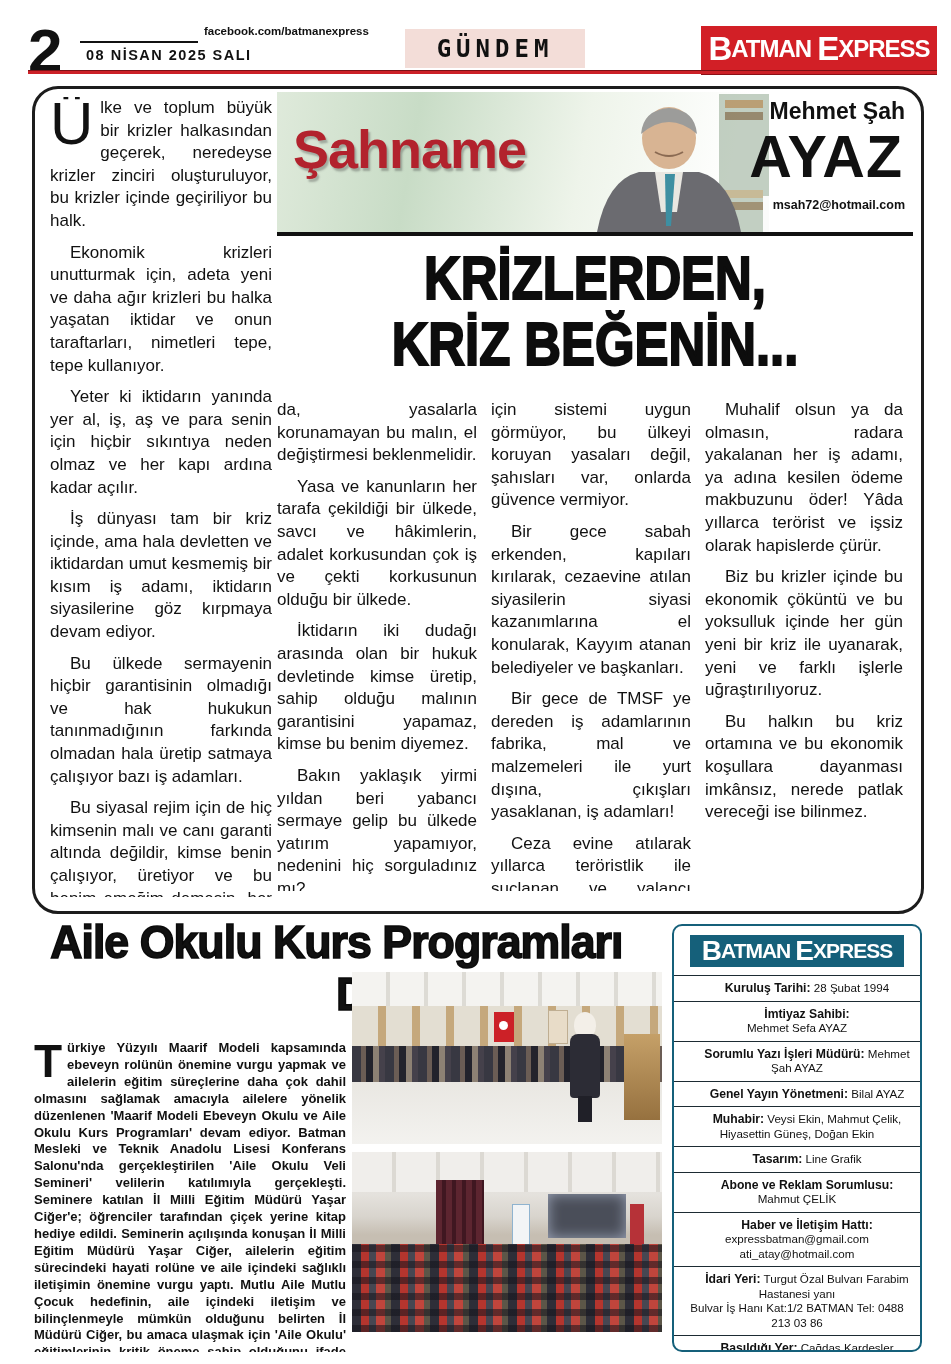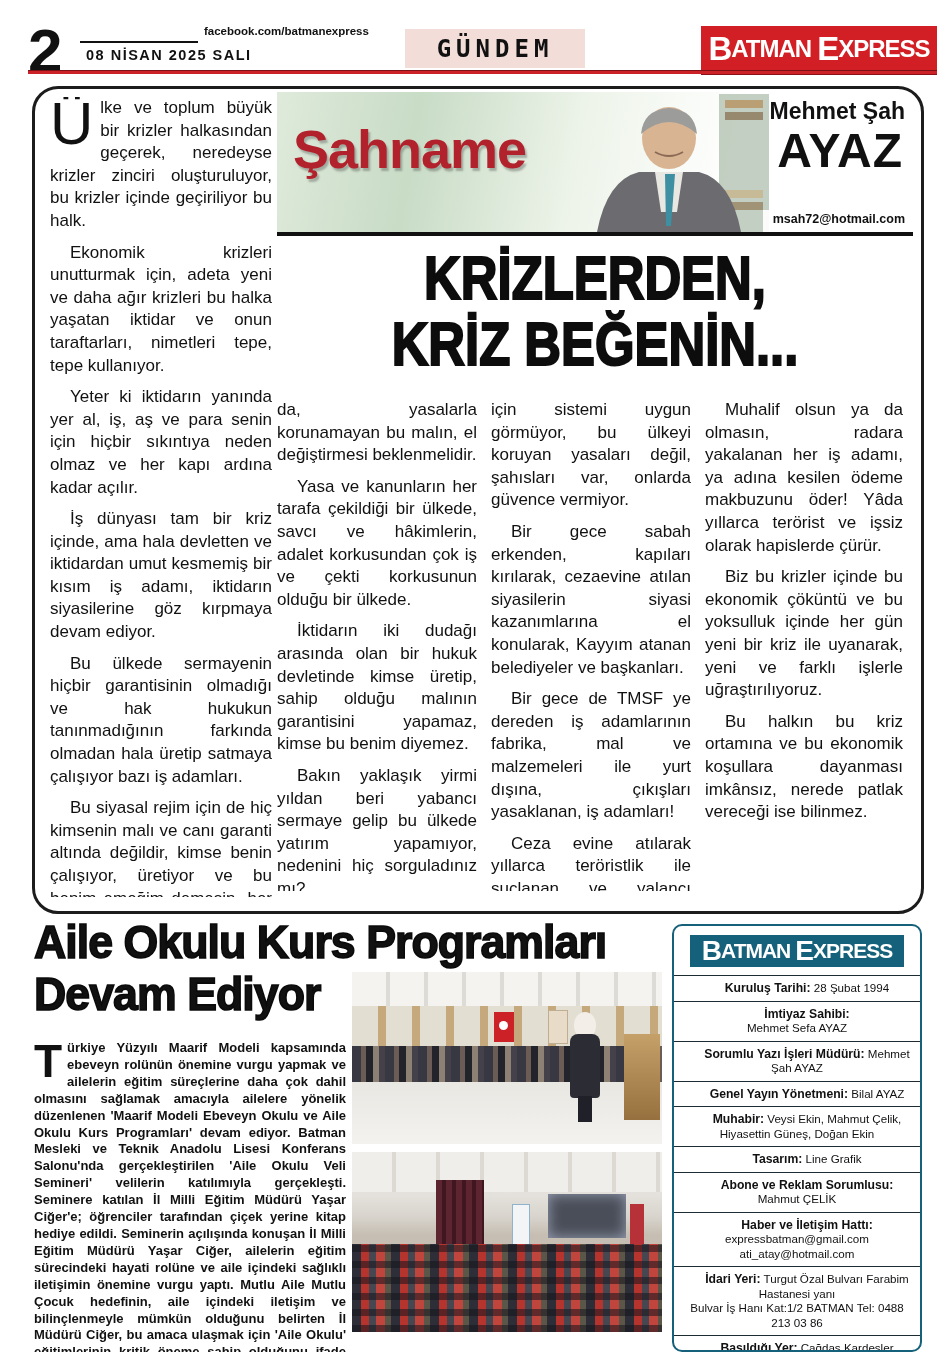--- a/index.html
+++ b/index.html
@@ -31,34 +31,34 @@
   .col p.ind{text-indent:20px;}
   .col1{left:15px;top:8px;width:222px;height:800px;}
   .dropcap{float:left;font-size:60px;line-height:48px;padding:3px 7px 0 0;font-weight:normal;}
   
   .banner{position:absolute;left:242px;top:3px;width:636px;height:140px;
     background:linear-gradient(100deg,#dfeadb 0%,#c8dcc6 22%,#eef4ea 48%,#ffffff 72%,#ffffff 100%);
     border-bottom:4px solid #111;border-top-right-radius:22px;text-align:center;}
   .colname{position:absolute;left:16px;top:26px;font-size:54px;font-weight:bold;color:#b2222d;
     letter-spacing:-1px;text-shadow:2px 3px 2px rgba(60,60,60,.35);}
   .author1{position:absolute;right:8px;top:6px;font-size:23px;font-weight:bold;}
-  .author2{position:absolute;right:10px;top:31px;font-size:48px;font-weight:bold;letter-spacing:1px;}
-  .email{position:absolute;right:0;bottom:0;background:rgba(255,255,255,.92);padding:2px 8px 6px 10px;
+  .author2{position:absolute;right:10px;top:31px;font-size:59px;font-weight:bold;letter-spacing:1px;}
+  .email{position:absolute;right:0;bottom:0;background:rgba(255,255,255,.92);padding:2px 8px 20px 10px;
     font-size:12.5px;font-weight:bold;}
   .portrait{position:absolute;left:292px;bottom:0;width:200px;height:138px;}
   
   .headline{position:absolute;left:242px;top:156px;width:636px;text-align:center;}
   .headline div{font-size:62px;font-weight:bold;line-height:66px;letter-spacing:0px;
     transform:scaleX(.82);transform-origin:center;-webkit-text-stroke:2.2px #0d0d0d;color:#0d0d0d;}
   
   .col2{left:242px;top:310px;width:200px;height:492px;}
   .col3{left:456px;top:310px;width:200px;height:492px;}
   .col4{left:670px;top:310px;width:198px;height:492px;}
   
-  .newstitle{position:absolute;left:34px;top:916px;width:630px;line-height:52px;}
+  .newstitle{position:absolute;left:24px;top:916px;width:630px;line-height:52px;text-align:right;}
   .newstitle div{font-size:47px;font-weight:bold;letter-spacing:-1px;-webkit-text-stroke:1.6px #0a0a0a;
     transform:scaleX(.95);transform-origin:left;white-space:nowrap;}
   .newsbody{position:absolute;left:34px;top:1040px;width:312px;height:312px;
     font-size:13px;font-weight:bold;line-height:16.9px;text-align:justify;overflow:hidden;}
   .newsdrop{float:left;font-size:46px;line-height:38px;padding:2px 5px 0 0;font-weight:bold;}
   
   .photo{position:absolute;left:352px;width:310px;overflow:hidden;}
   .photo1{top:972px;height:172px;
     background:linear-gradient(to bottom,#f7f6f3 0%,#ecebe7 20%,#e2ddd2 32%,#d6cdbc 40%,#cfc5b1 52%,#e8e5df 58%,#f1efeb 100%);}
   .p1-ceiling{position:absolute;left:0;top:0;width:100%;height:34px;

